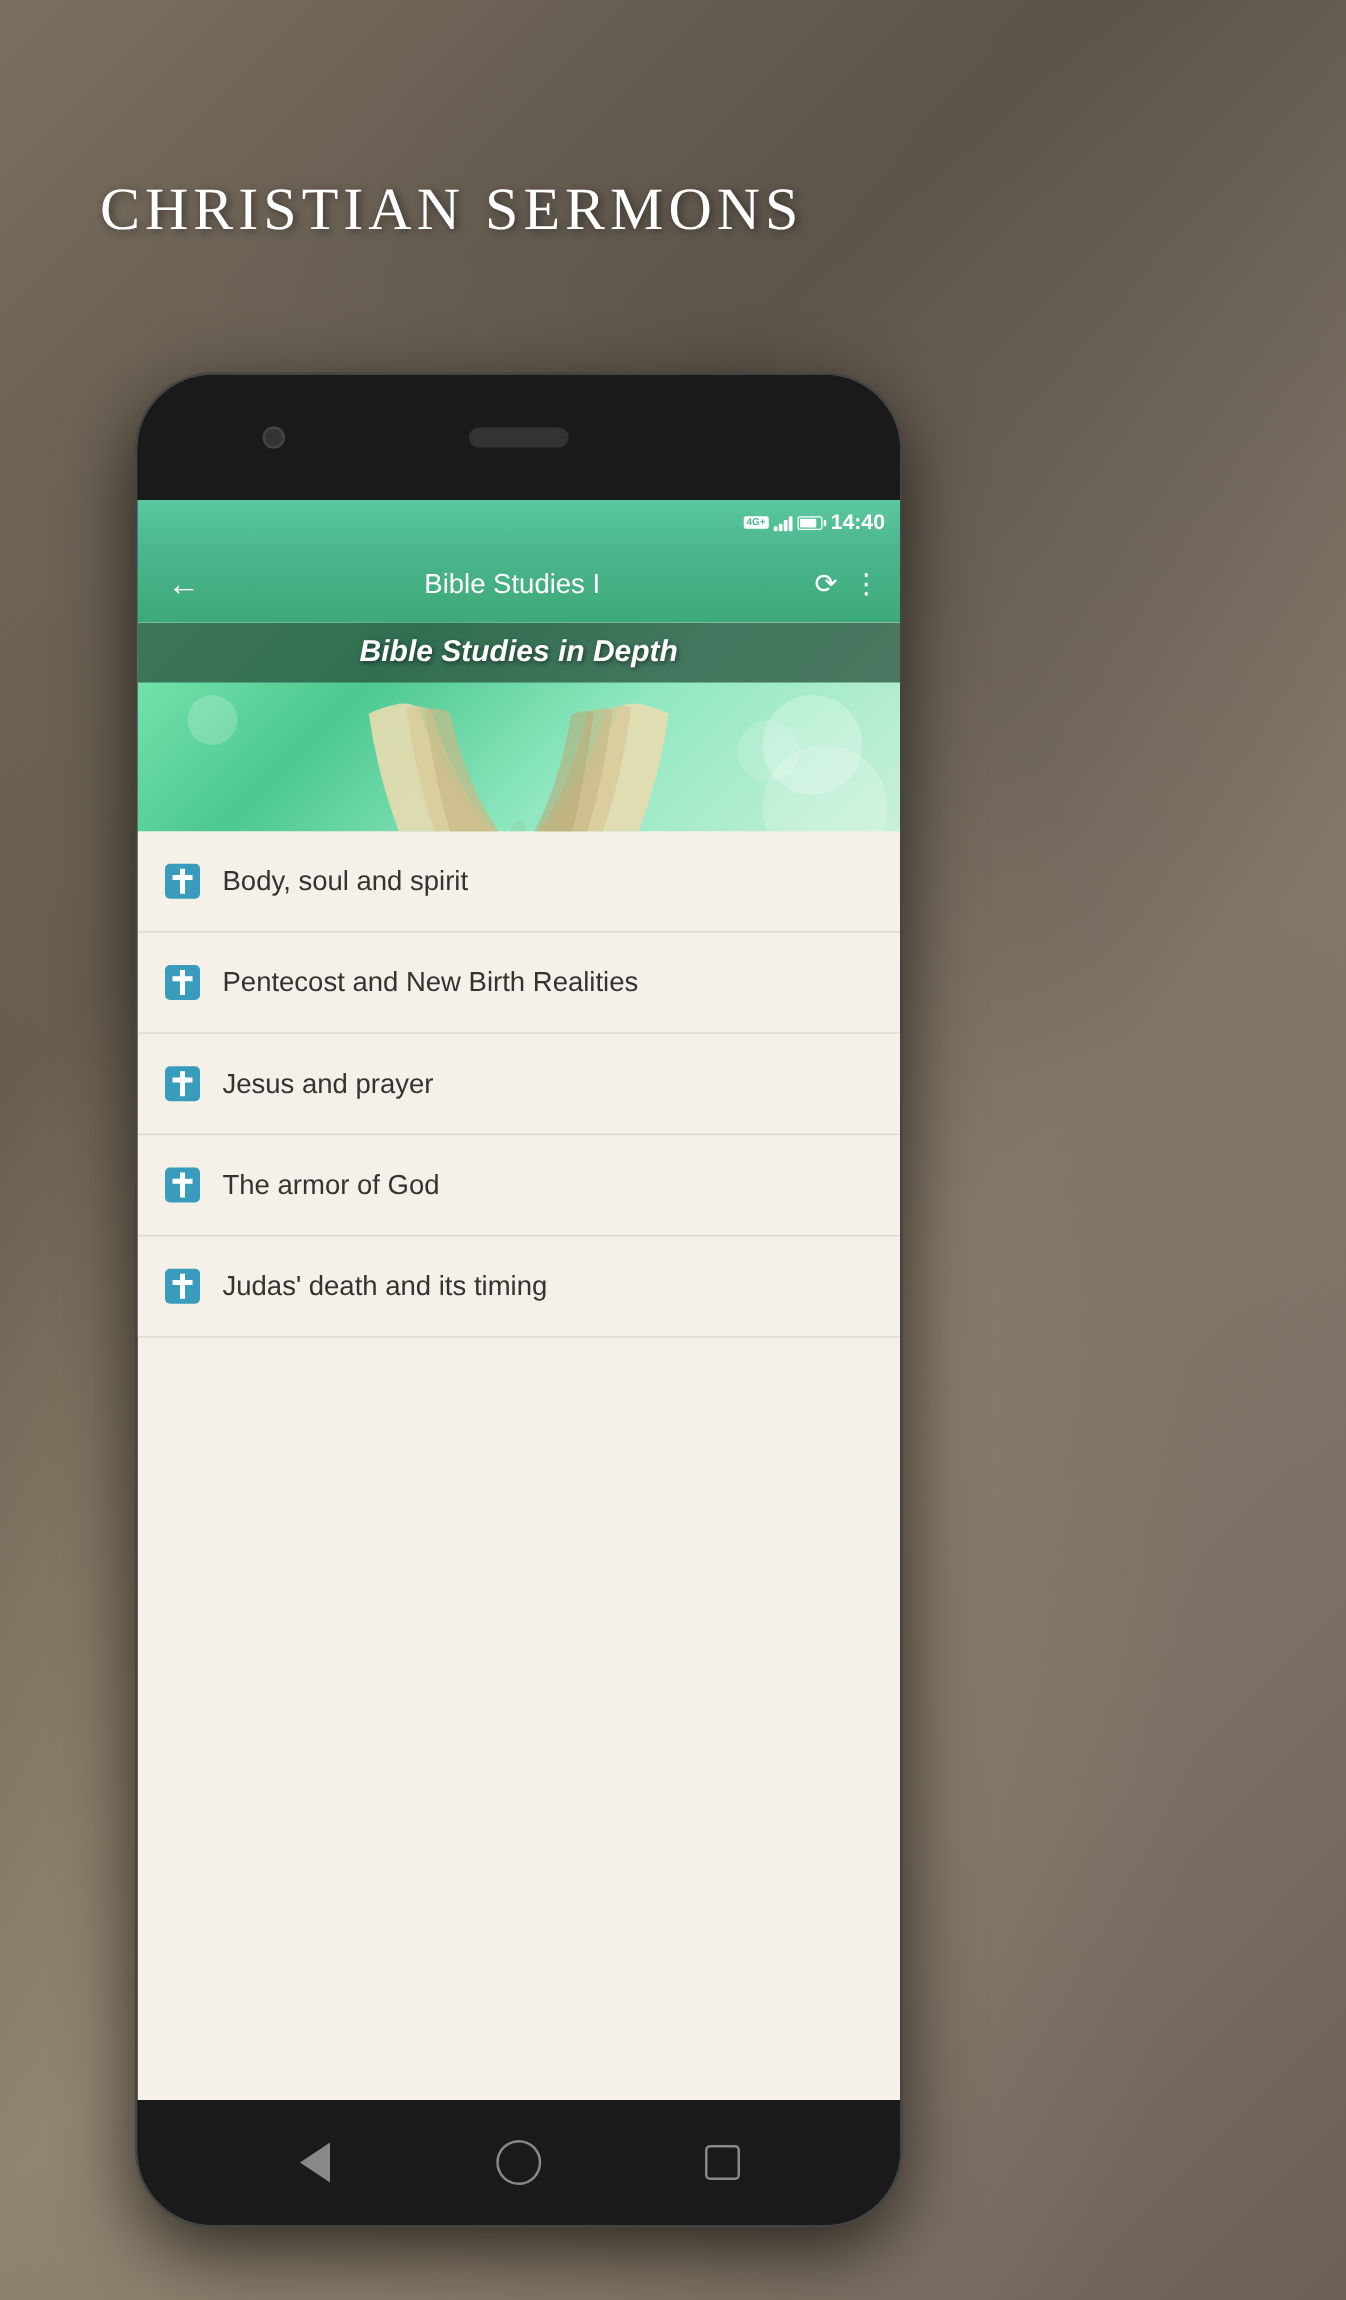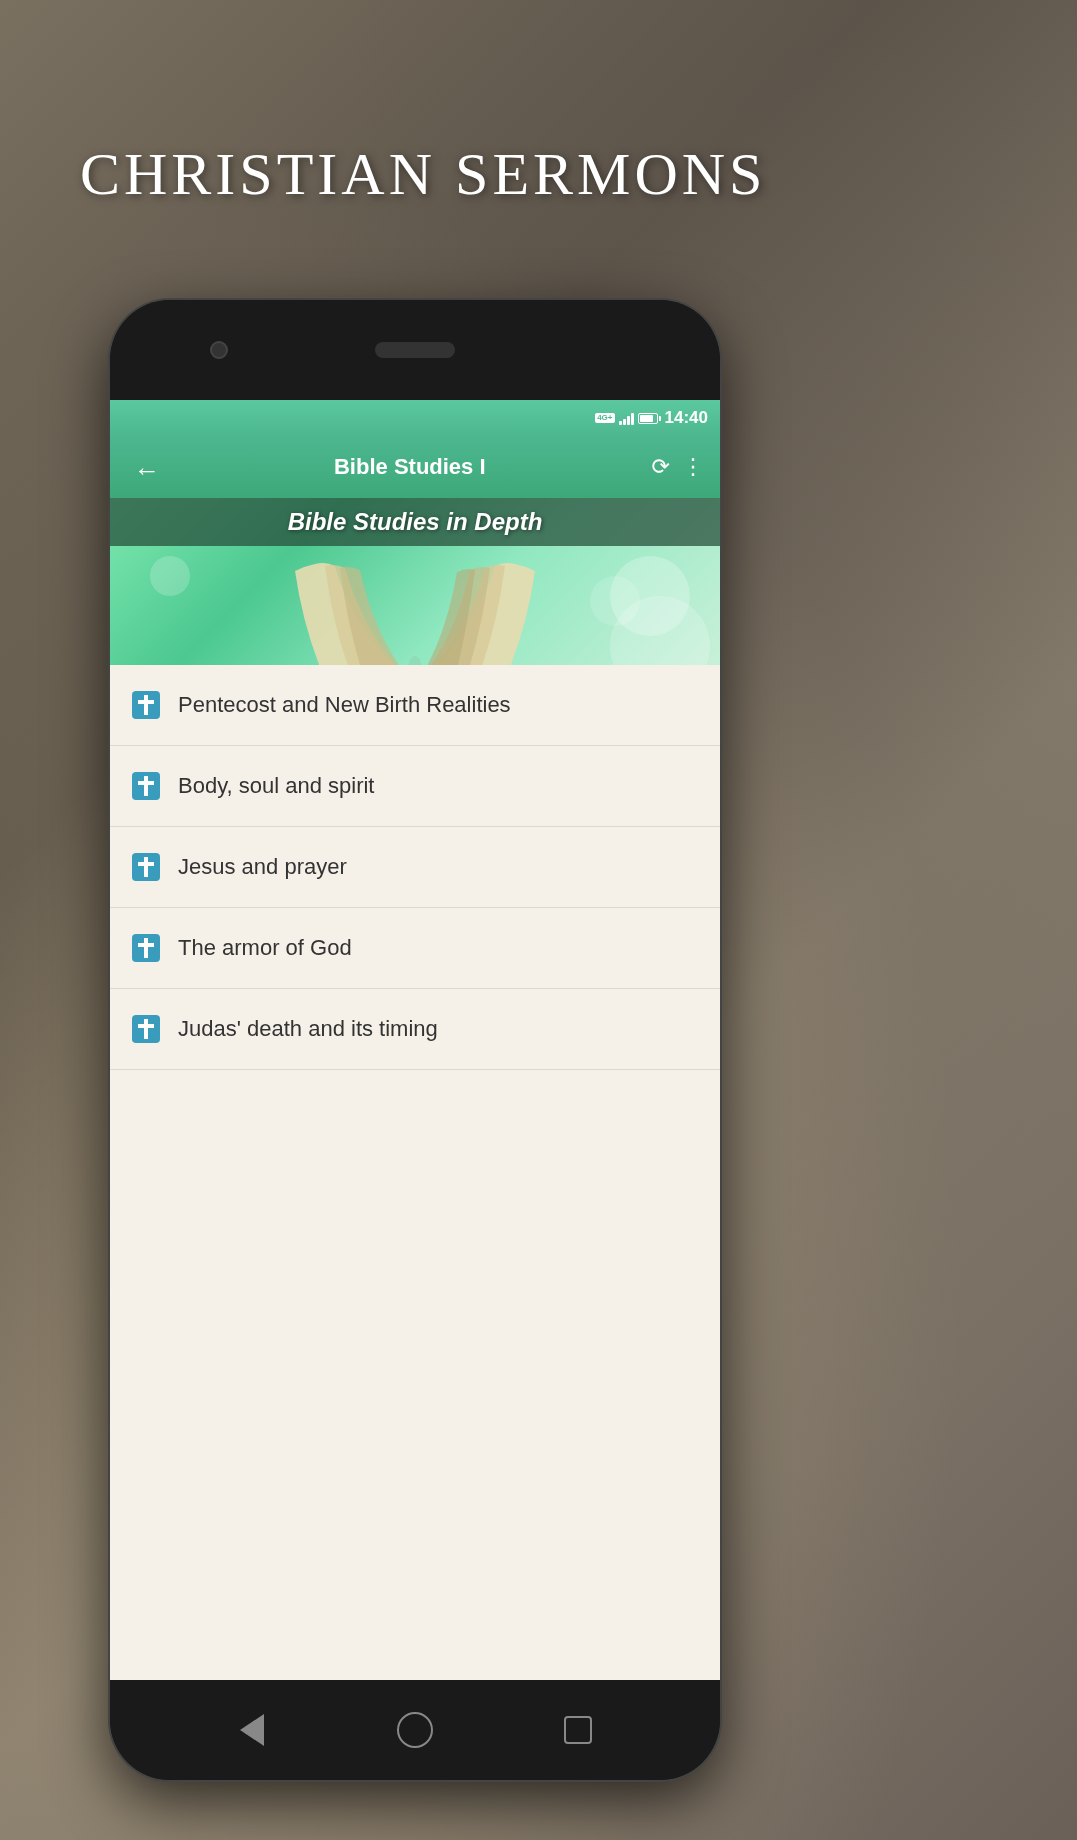--- a/index.html
+++ b/index.html
@@ -23,21 +23,21 @@
         linear-gradient(135deg, #7a7060 0%, #5a5248 30%, #8a8070 60%, #6a6058 100%);
       filter: blur(0px);
     }
 
     
     .app-title {
       position: absolute;
       top: 140px;
       left: 80px;
       color: white;
-      font-size: 60px;
+      font-size: 48px;
       font-family: 'Georgia', serif;
       font-weight: 300;
       letter-spacing: 4px;
       text-transform: uppercase;
       text-shadow: 2px 2px 8px rgba(0,0,0,0.5);
     }
 
     
     .phone {
       position: absolute;
@@ -177,21 +177,21 @@
       color: white;
       font-size: 26px;
       cursor: pointer;
       padding: 4px 8px;
     }
 
     .app-bar-title {
       flex: 1;
       color: white;
       font-size: 22px;
-      font-weight: bold;
+      font-weight: normal;
       text-align: center;
     }
 
     .app-bar-actions {
       display: flex;
       gap: 12px;
       align-items: center;
     }
 
     .refresh-btn, .menu-btn {
@@ -401,30 +401,30 @@
     </div>
 
     <div class="list-container">
 
       <div class="list-item">
         <svg class="cross-icon" viewBox="0 0 32 32">
           <rect x="2" y="2" width="28" height="28" rx="4" fill="#3a9cbd"></rect>
           <rect x="14" y="6" width="4" height="20" fill="white"></rect>
           <rect x="8" y="11" width="16" height="4" fill="white"></rect>
         </svg>
-        <span class="list-item-text">Pentecost and New Birth Realities</span>
+        <span class="list-item-text">Body, soul and spirit</span>
       </div>
 
       <div class="list-item">
         <svg class="cross-icon" viewBox="0 0 32 32">
           <rect x="2" y="2" width="28" height="28" rx="4" fill="#3a9cbd"></rect>
           <rect x="14" y="6" width="4" height="20" fill="white"></rect>
           <rect x="8" y="11" width="16" height="4" fill="white"></rect>
         </svg>
-        <span class="list-item-text">Body, soul and spirit</span>
+        <span class="list-item-text">Pentecost and New Birth Realities</span>
       </div>
 
       <div class="list-item">
         <svg class="cross-icon" viewBox="0 0 32 32">
           <rect x="2" y="2" width="28" height="28" rx="4" fill="#3a9cbd"></rect>
           <rect x="14" y="6" width="4" height="20" fill="white"></rect>
           <rect x="8" y="11" width="16" height="4" fill="white"></rect>
         </svg>
         <span class="list-item-text">Jesus and prayer</span>
       </div>

